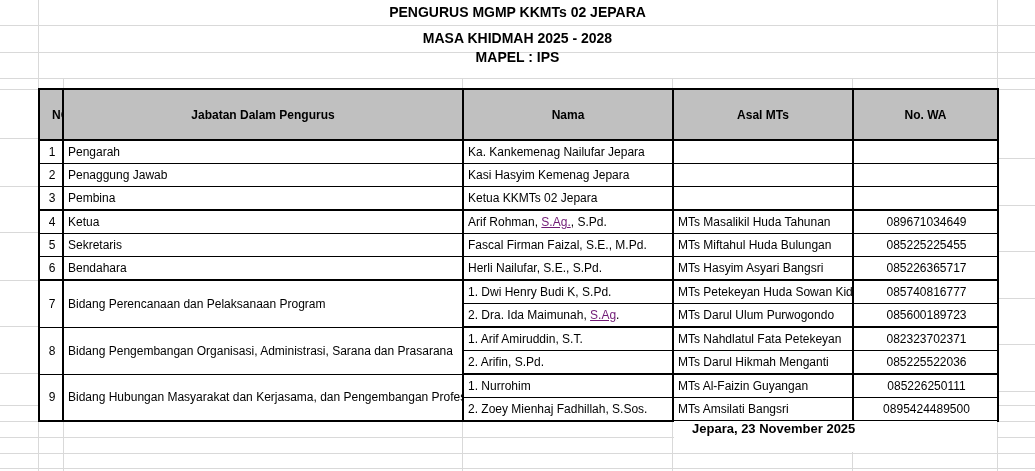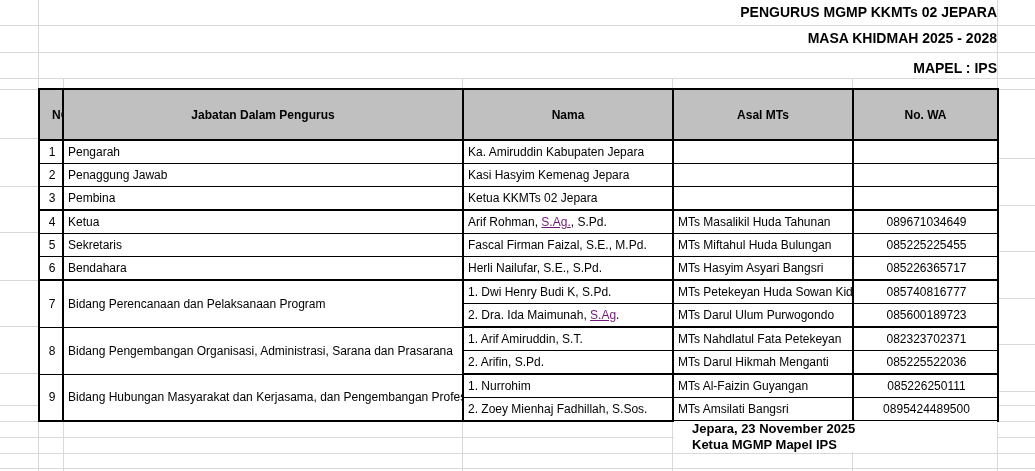--- a/index.html
+++ b/index.html
@@ -2,24 +2,24 @@
 <html><head>
 <meta charset="utf-8">
 <style>
   html,body{margin:0;padding:0;background:#fff;}
   .sheet{
     position:relative;width:1035px;height:471px;background:#ffffff;
     font-family:"Liberation Sans",sans-serif;color:#000;overflow:hidden;
   }
   .gl{position:absolute;background:#d9d9d9;}
   .titles{position:absolute;left:38px;top:0;width:959px;z-index:2;}
-  .title-line{position:absolute;left:0;width:100%;text-align:right;font-weight:bold;font-size:14px;}
+  .title-line{position:absolute;left:0;width:100%;text-align:center;font-weight:bold;font-size:14px;}
   .t1{top:0;height:25px;line-height:25px;}
   .t2{top:25px;height:27px;line-height:27px;}
-  .t3{top:55px;height:26px;line-height:26px;}
+  .t3{top:44px;height:26px;line-height:26px;}
 
   table.main{
     position:absolute;left:38px;top:88px;width:959px;z-index:2;
     border-collapse:collapse;table-layout:fixed;background:#fff;
     font-size:12px;color:#000;
   }
   table.main{border:2.5px solid #000;}
   table.main th{
     background:#c0c0c0;font-weight:bold;text-align:center;
     border:2px solid #000;border-bottom:2.5px solid #000;
@@ -103,21 +103,21 @@
         <th>Jabatan Dalam Pengurus</th>
         <th>Nama</th>
         <th>Asal MTs</th>
         <th>No. WA</th>
       </tr>
     </thead>
     <tbody id="tbody">
         <tr class="rthin">
           <td class="c-no" rowspan="1">1</td>
           <td class="c-jab" rowspan="1">Pengarah</td>
-          <td class="c-nama">Ka. Amiruddin Kabupaten Jepara</td>
+          <td class="c-nama">Ka. Kankemenag Nailufar Jepara</td>
           <td class="c-asal"></td>
           <td class="c-wa"></td>
         </tr>
         <tr class="rthin">
           <td class="c-no" rowspan="1">2</td>
           <td class="c-jab" rowspan="1">Penaggung Jawab</td>
           <td class="c-nama">Kasi Hasyim Kemenag Jepara</td>
           <td class="c-asal"></td>
           <td class="c-wa"></td>
         </tr>
@@ -183,16 +183,15 @@
         <tr class="rthick">
           <td class="c-nama">2. Zoey Mienhaj Fadhillah, S.Sos.</td>
           <td class="c-asal">MTs Amsilati Bangsri</td>
           <td class="c-wa">0895424489500</td>
         </tr>
       </tbody>
   </table>
 
   <div class="signature">
     <div>Jepara, 23 November 2025</div>
-    <div>Ketua MGMP Mapel IPS</div>
   </div>
 
 </div>
 
 </body></html>

